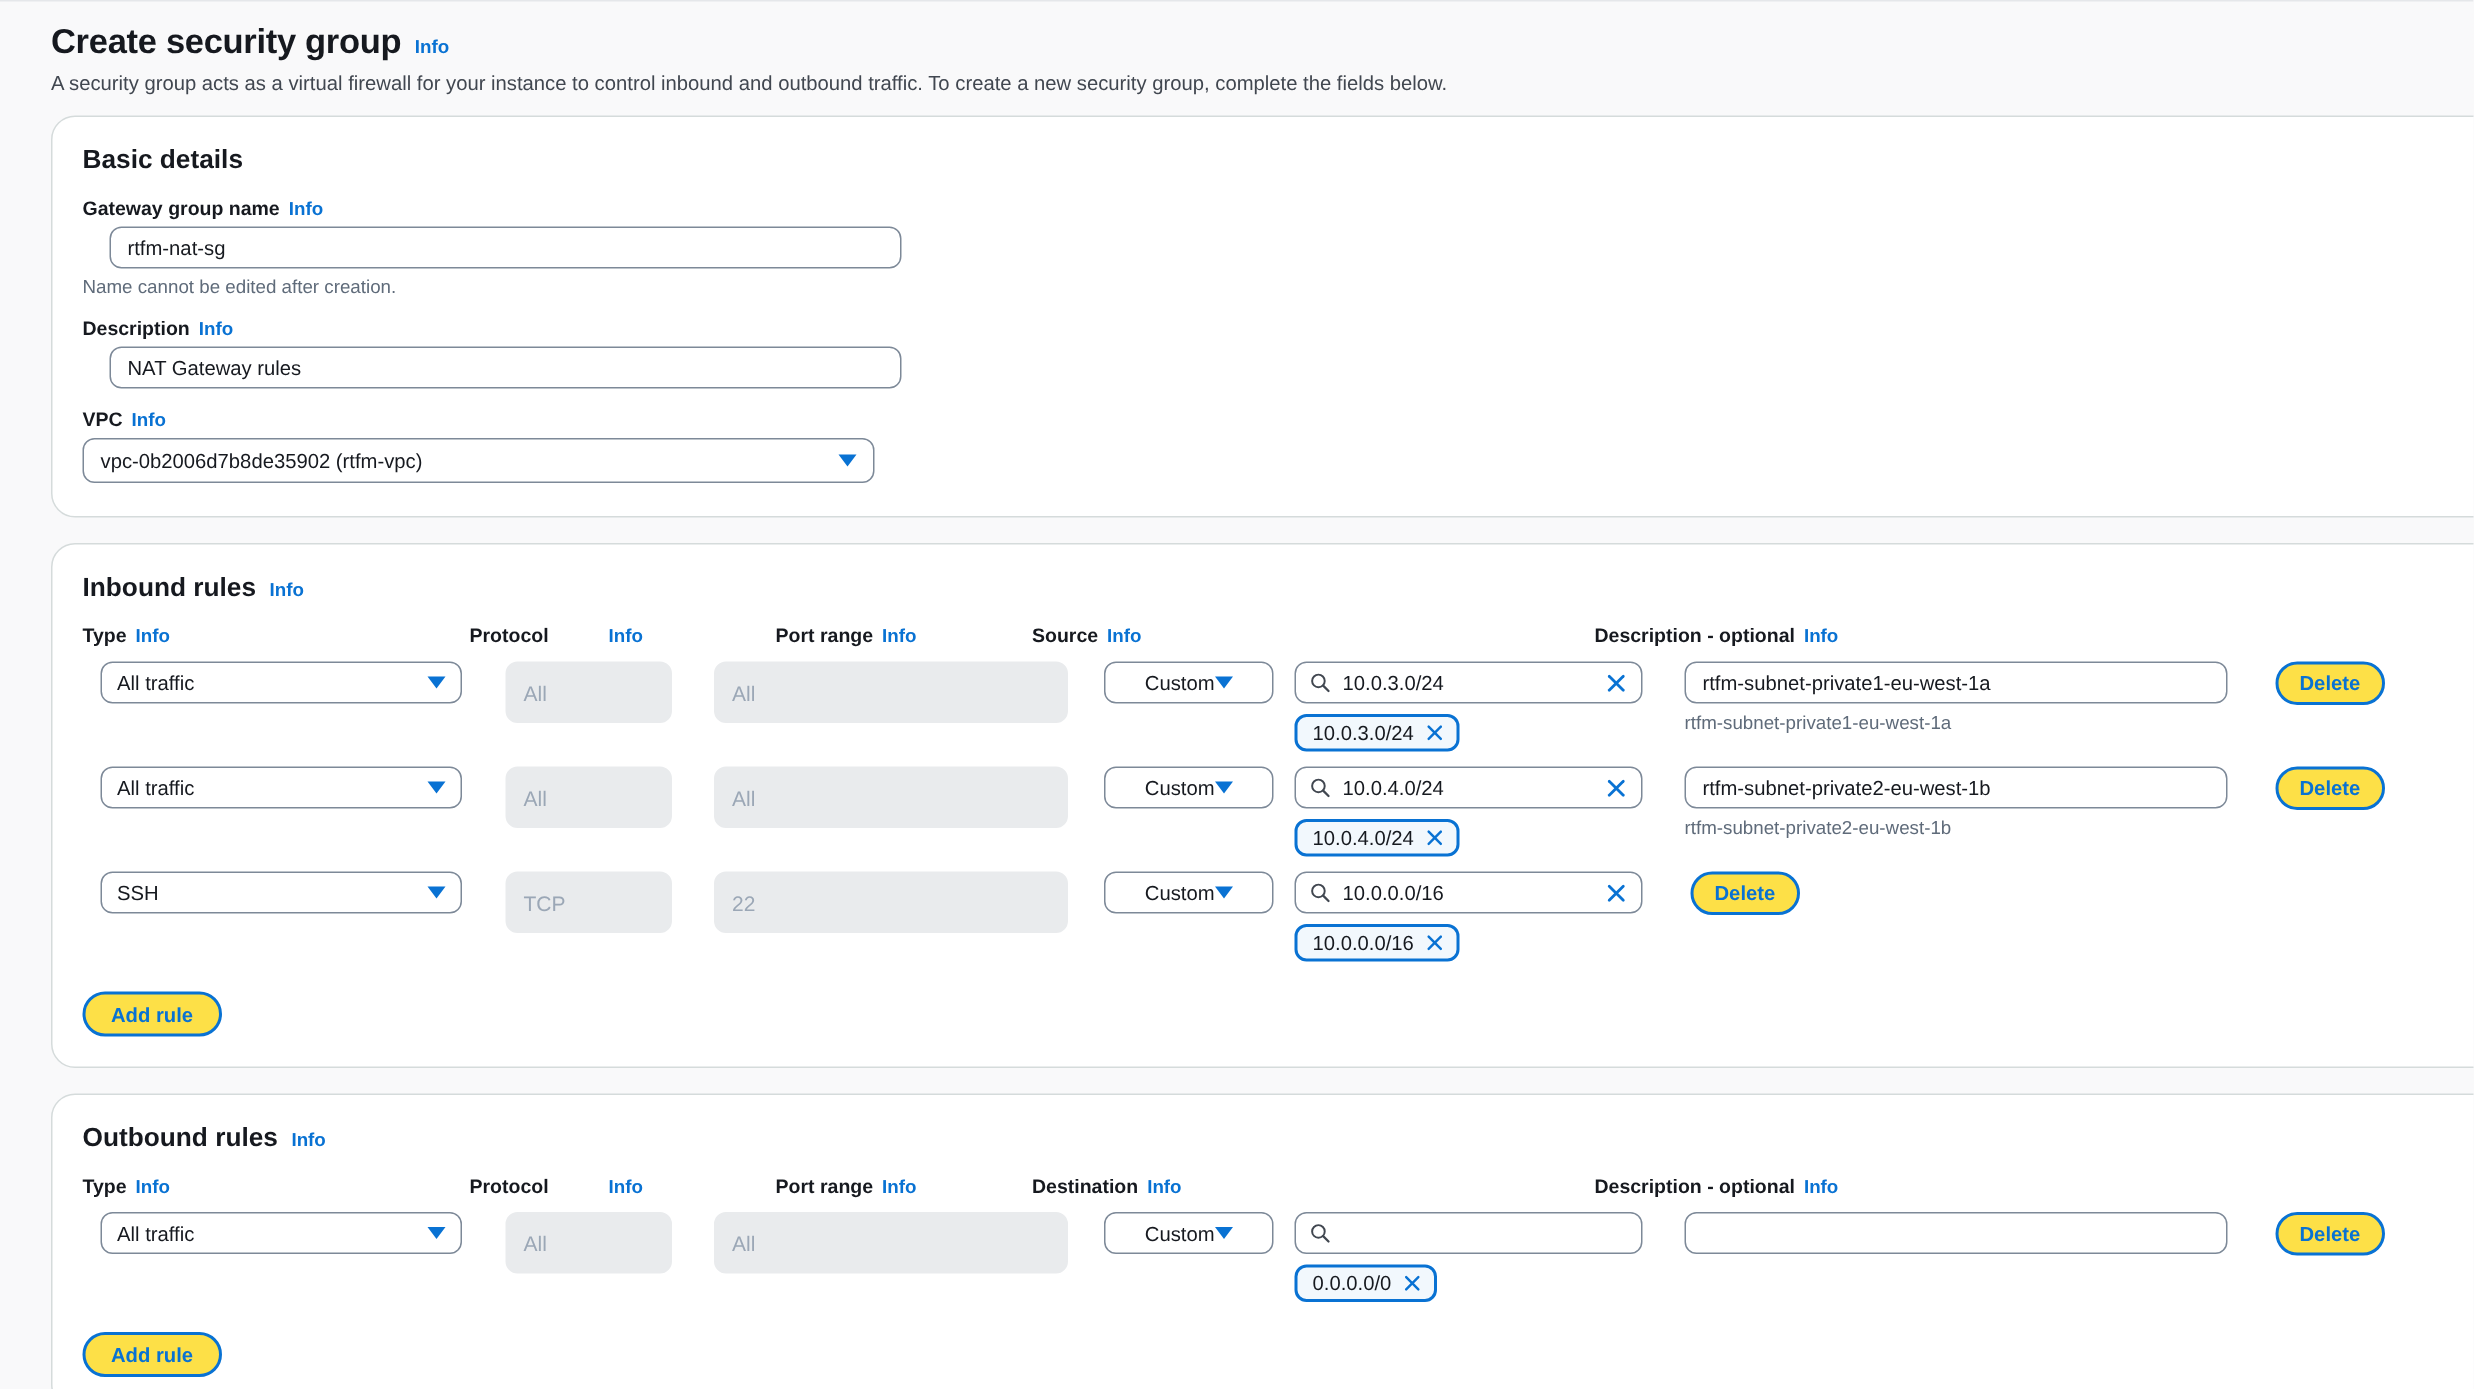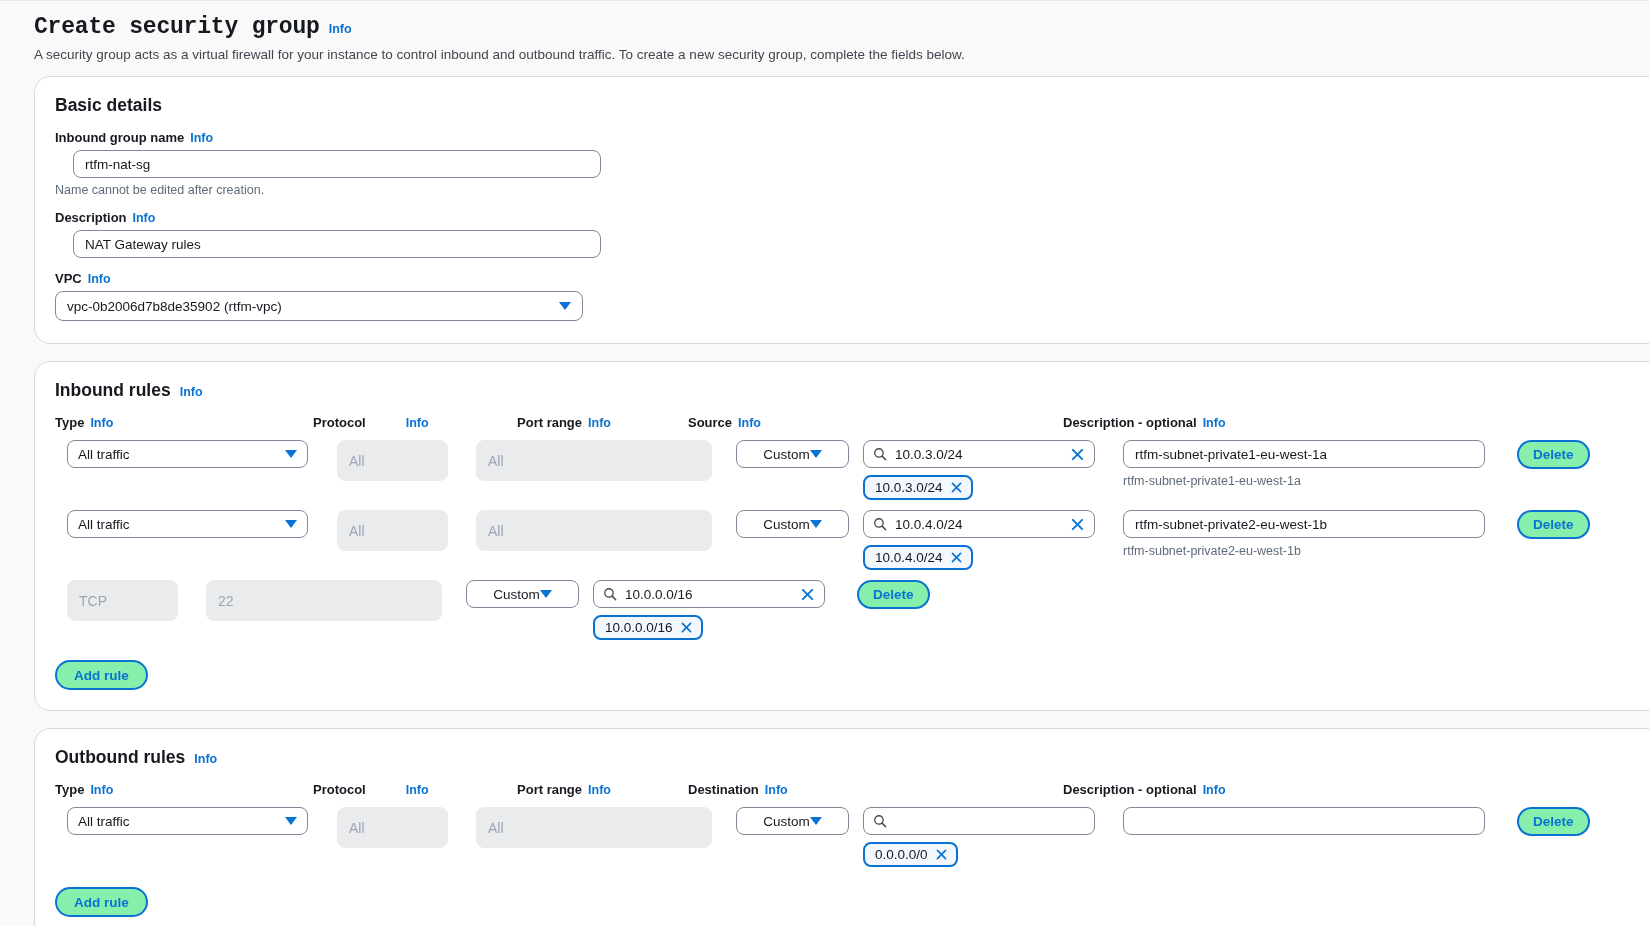--- a/index.html
+++ b/index.html
@@ -32,21 +32,20 @@
     display: flex;
     align-items: baseline;
     gap: 9px;
   }
 
   .page-title {
     font-size: 23px;
     font-weight: bold;
     letter-spacing: -0.2px;
     color: #16191f;
-    font-family: Liberation Mono, monospace;
   }
 
   .info-link {
     color: #0972d3;
     font-size: 12.5px;
     font-weight: bold;
     cursor: pointer;
   }
 
   .page-subtitle {
@@ -274,21 +273,21 @@
 
   .desc-helper {
     margin-top: 6px;
     font-size: 12.5px;
     color: #5f6b7a;
   }
 
   .btn-outline {
     border: 2px solid #0972d3;
     border-radius: 18px;
-    background: #86efac;
+    background: #fde047;
     color: #0972d3;
     font-size: 13.5px;
     font-weight: bold;
     font-family: "Liberation Sans", sans-serif;
     height: 29px;
     padding: 0 14px;
     cursor: pointer;
     white-space: nowrap;
   }
 
@@ -312,21 +311,21 @@
     <div class="page-subtitle">A security group acts as a virtual firewall for your instance to control inbound and outbound traffic. To create a new security group, complete the fields below.</div>
   </div>
 
   <div class="card">
     <div class="card-title-row">
       <span class="card-title">Basic details</span>
     </div>
 
     <div class="field-block">
       <div class="field-label-row">
-        <span class="field-label">Inbound group name</span>
+        <span class="field-label">Gateway group name</span>
         <span class="info-link">Info</span>
       </div>
       <div class="text-input">rtfm-nat-sg</div>
       <div class="helper-text">Name cannot be edited after creation.</div>
     </div>
 
     <div class="field-block">
       <div class="field-label-row">
         <span class="field-label">Description</span>
         <span class="info-link">Info</span>
@@ -465,20 +464,26 @@
       <div class="cell col-desc">
         <div class="desc-input">rtfm-subnet-private2-eu-west-1b</div>
         <div class="desc-helper">rtfm-subnet-private2-eu-west-1b</div>
       </div>
       <div class="cell delete-cell">
         <button class="btn-outline">Delete</button>
       </div>
     </div>
 
     <div class="rule-row">
+      <div class="cell col-type">
+        <div class="sel-type">
+          <span>SSH</span>
+          <span class="caret"></span>
+        </div>
+      </div>
       <div class="cell col-protocol">
         <div class="disabled-input">TCP</div>
       </div>
       <div class="cell col-port">
         <div class="disabled-input wide">22</div>
       </div>
       <div class="cell col-source" style="display:flex;align-items:flex-start;">
         <div class="sel-source">
           <span>Custom</span>
           <span class="caret"></span>

